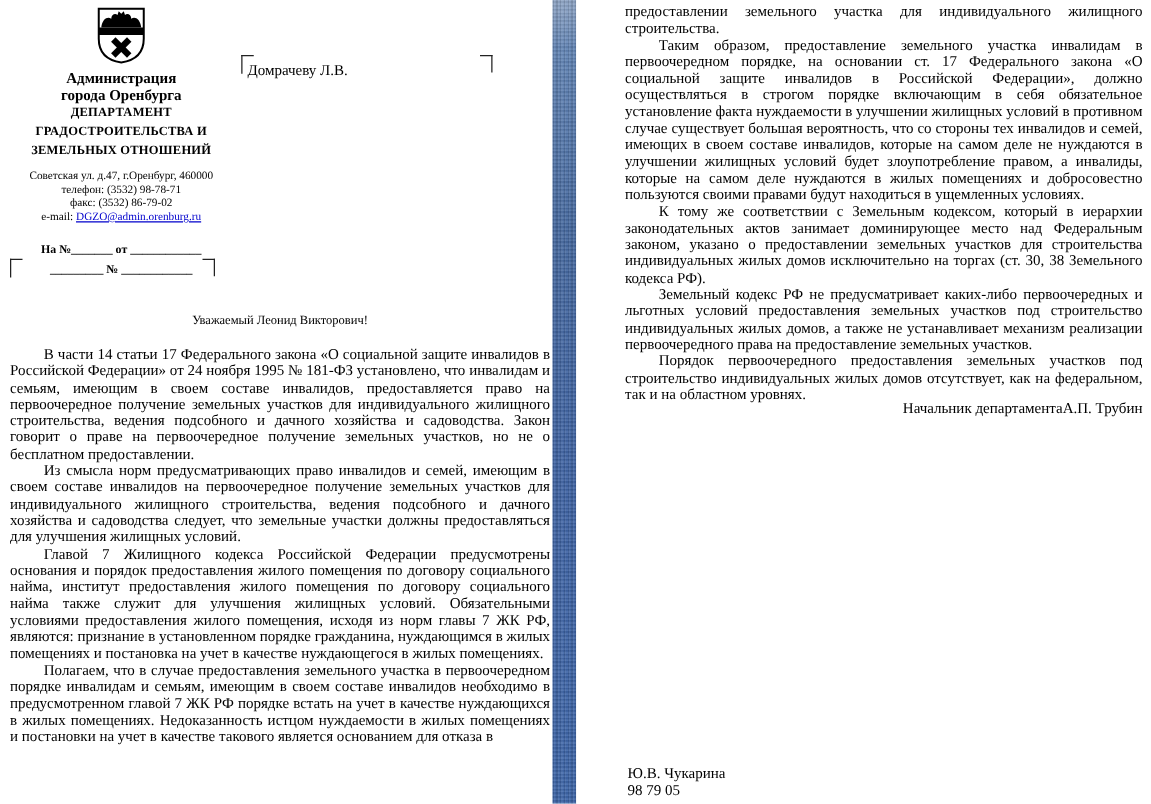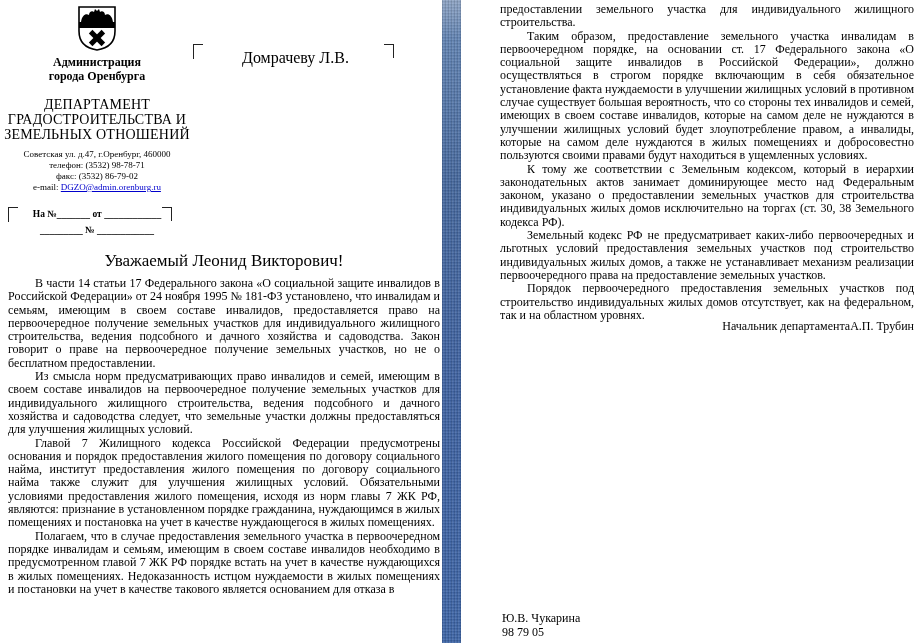--- a/index.html
+++ b/index.html
@@ -20,37 +20,37 @@
     background-image:
       repeating-linear-gradient(90deg, rgba(0,0,0,0.10) 0 1px, rgba(255,255,255,0.06) 1px 2px, rgba(0,0,0,0) 2px 3px),
       repeating-linear-gradient(0deg, rgba(255,255,255,0.08) 0 1px, rgba(0,0,0,0.06) 2px 3px),
       linear-gradient(180deg, #8fa5c5 0%, #6284b4 6%, #46699f 28%, #3f63a3 60%, #3e66a8 100%);
   }
 
   
   .letterhead { position:absolute; left:2px; top:4px; width:190px; text-align:center; }
   .emblem-wrap { line-height:0; }
   .org-name { font-weight:bold; font-size:12px; line-height:14px; margin-top:3px; }
-  .dept     { font-weight:normal; font-size:14px; line-height:15px; margin-top:14px; letter-spacing:0.2px; }
+  .dept     { font-weight:bold; font-size:10px; line-height:15px; margin-top:0; letter-spacing:0.2px; }
   .contact  { font-size:9px; line-height:11px; margin-top:7px; }
   .email-link { color:#0000cc; text-decoration:underline; cursor:pointer; }
   .refs { font-size:9.5px; font-weight:bold; margin-top:13px; line-height:16px; white-space:nowrap; }
 
   
   .corner { position:absolute; width:9px; height:13px; }
   .corner.tl { border-top:1px solid #222; border-left:1px solid #222; }
   .corner.tr { border-top:1px solid #222; border-right:1px solid #222; }
   #mark-recipient-left  { left:193px; top:44px; height:14px; }
   #mark-recipient-right { left:384px; top:44px; }
   #mark-address-left    { left:8px;   top:207px; height:14px; }
   #mark-address-right   { left:162px; top:207px; }
 
-  #recipient { position:absolute; left:198px; top:49px; font-size:16px;margin-left:44px; }
+  #recipient { position:absolute; left:198px; top:49px; font-size:12px; }
 
-  #greeting { position:absolute; left:8px; top:251px; width:432px; text-align:center; font-size:17px; }
+  #greeting { position:absolute; left:8px; top:251px; width:432px; text-align:center; font-size:10px; }
 
   
   .body-text { font-size:12px; line-height:13.3px; text-align:justify; }
   .body-text p { margin:0; text-indent:27px; }
   #left-body  { position:absolute; left:8px;  top:277px; width:432px; }
   #right-body { position:absolute; left:39px; top:3px;  width:414px; }
   #right-body p.cont { text-indent:0; }
 
   #signature { position:absolute; left:39px; top:319px; width:414px;
                display:flex; justify-content:flex-end; font-size:12px; }

